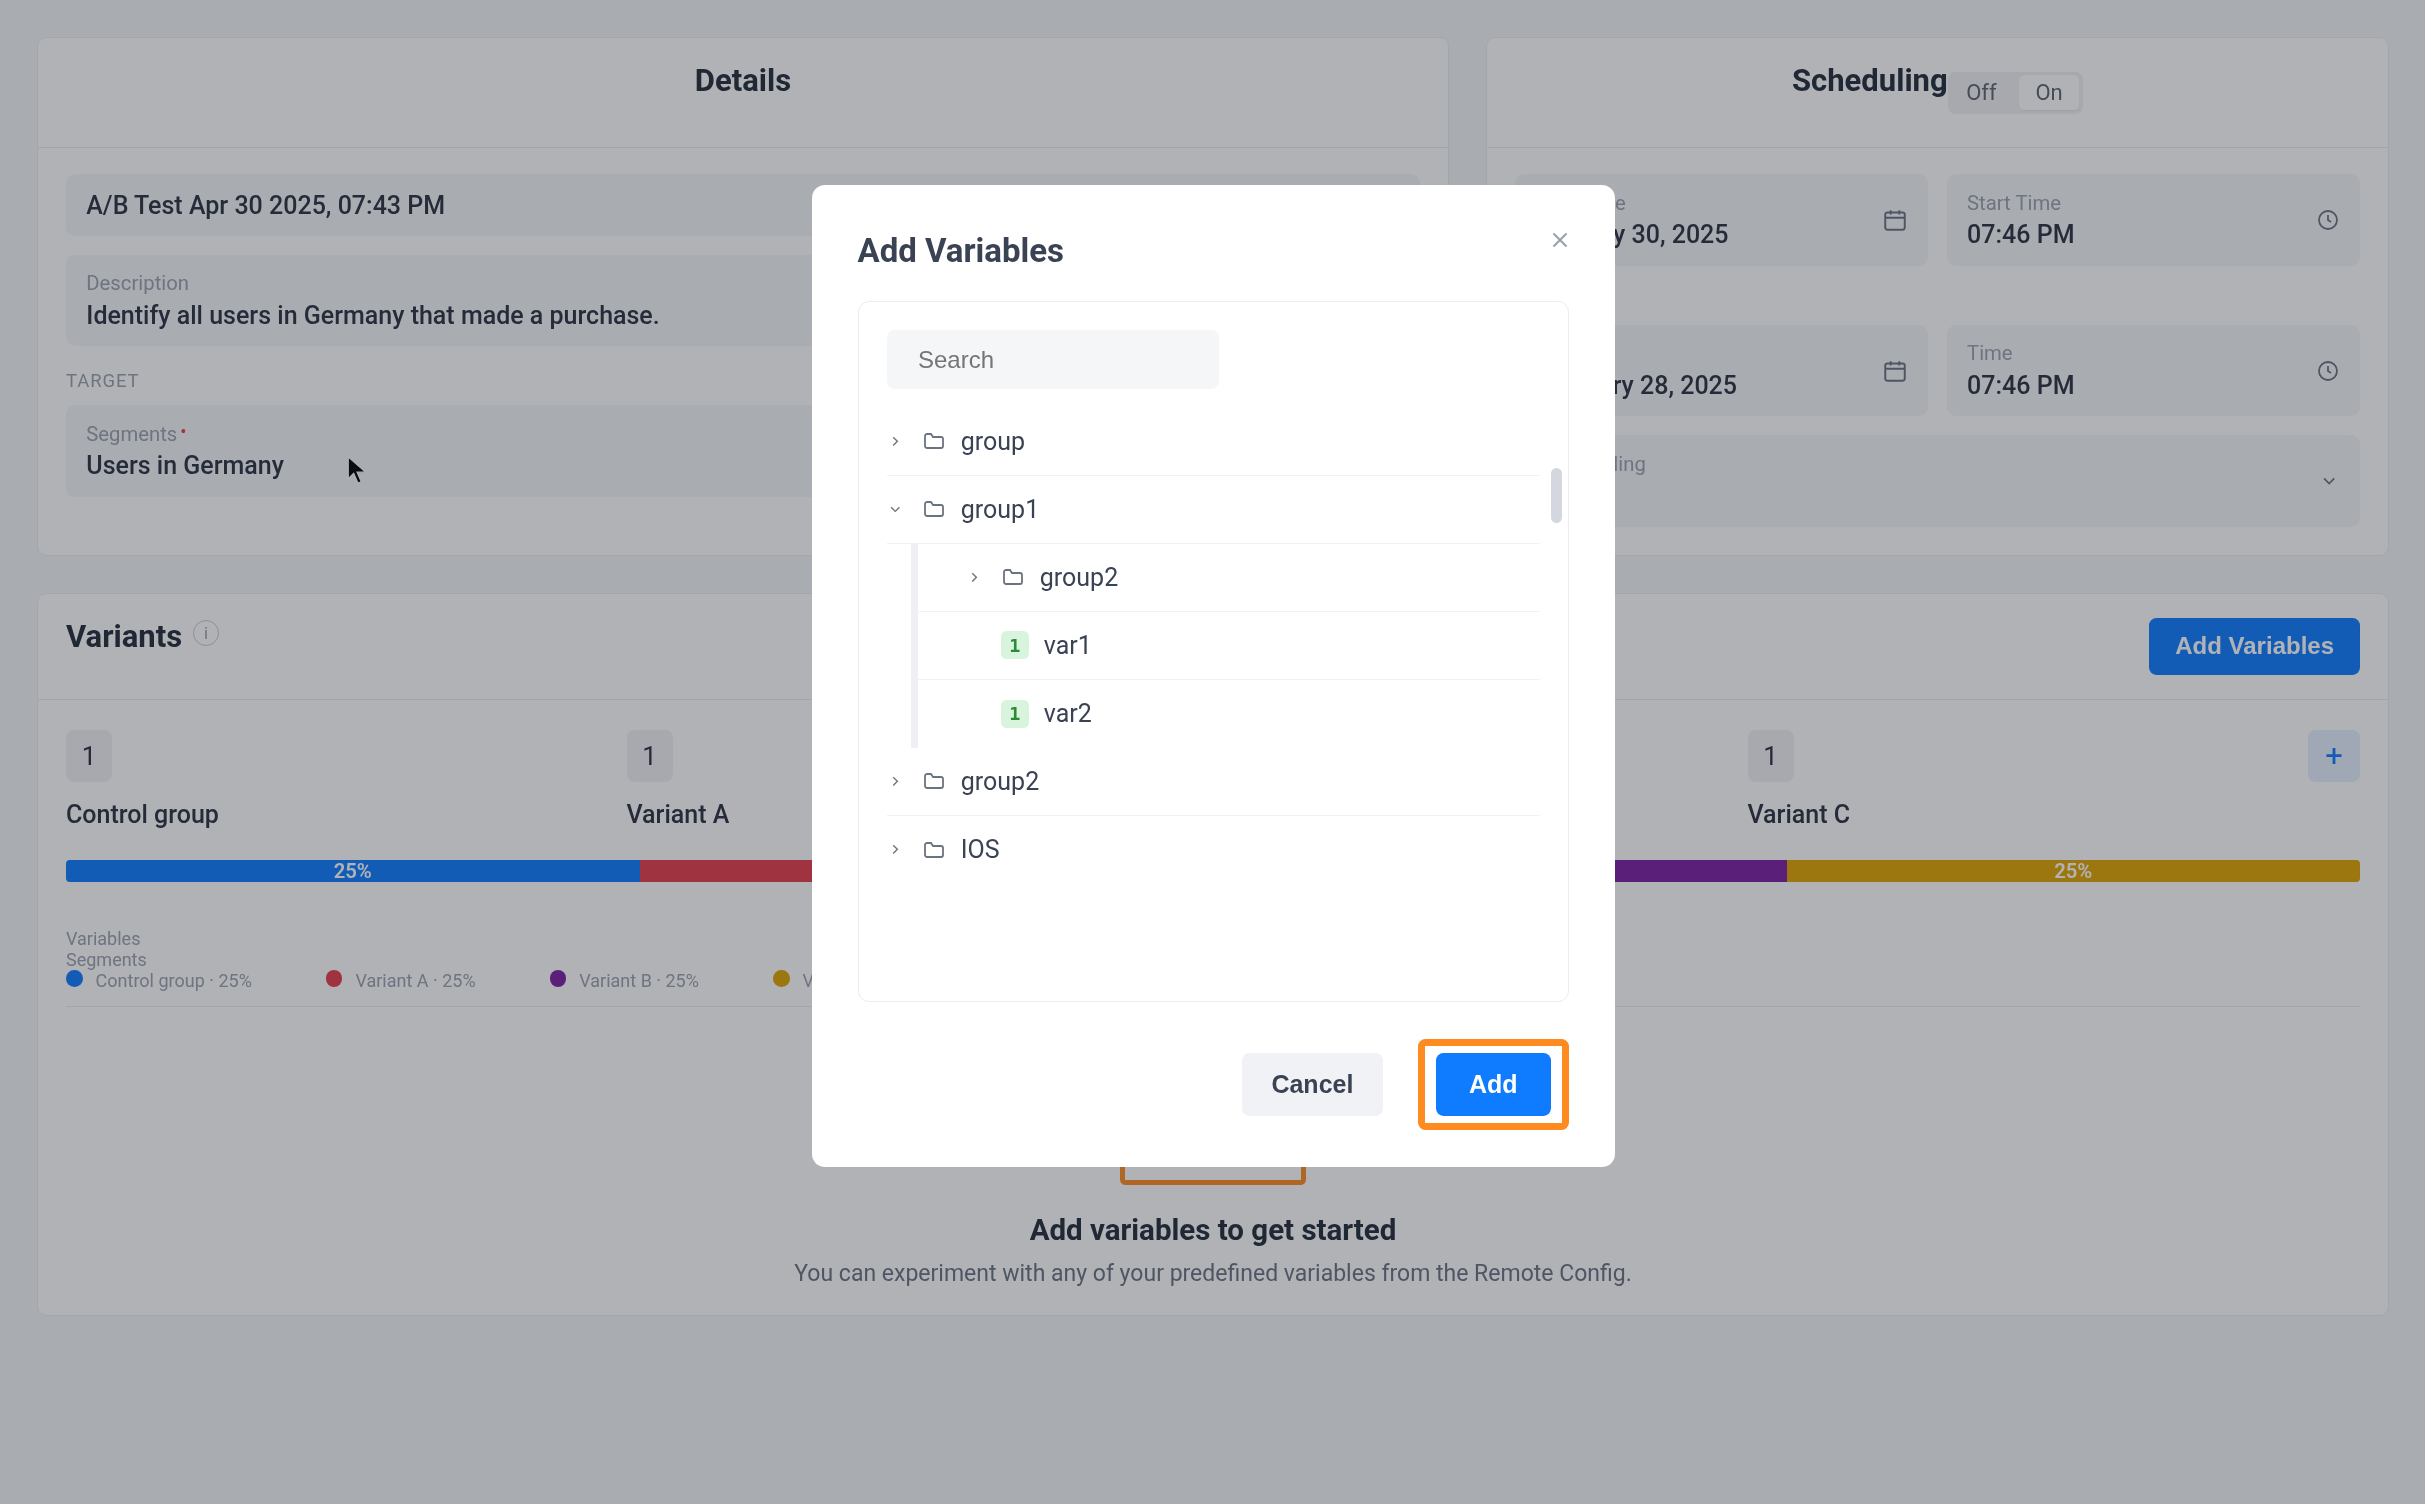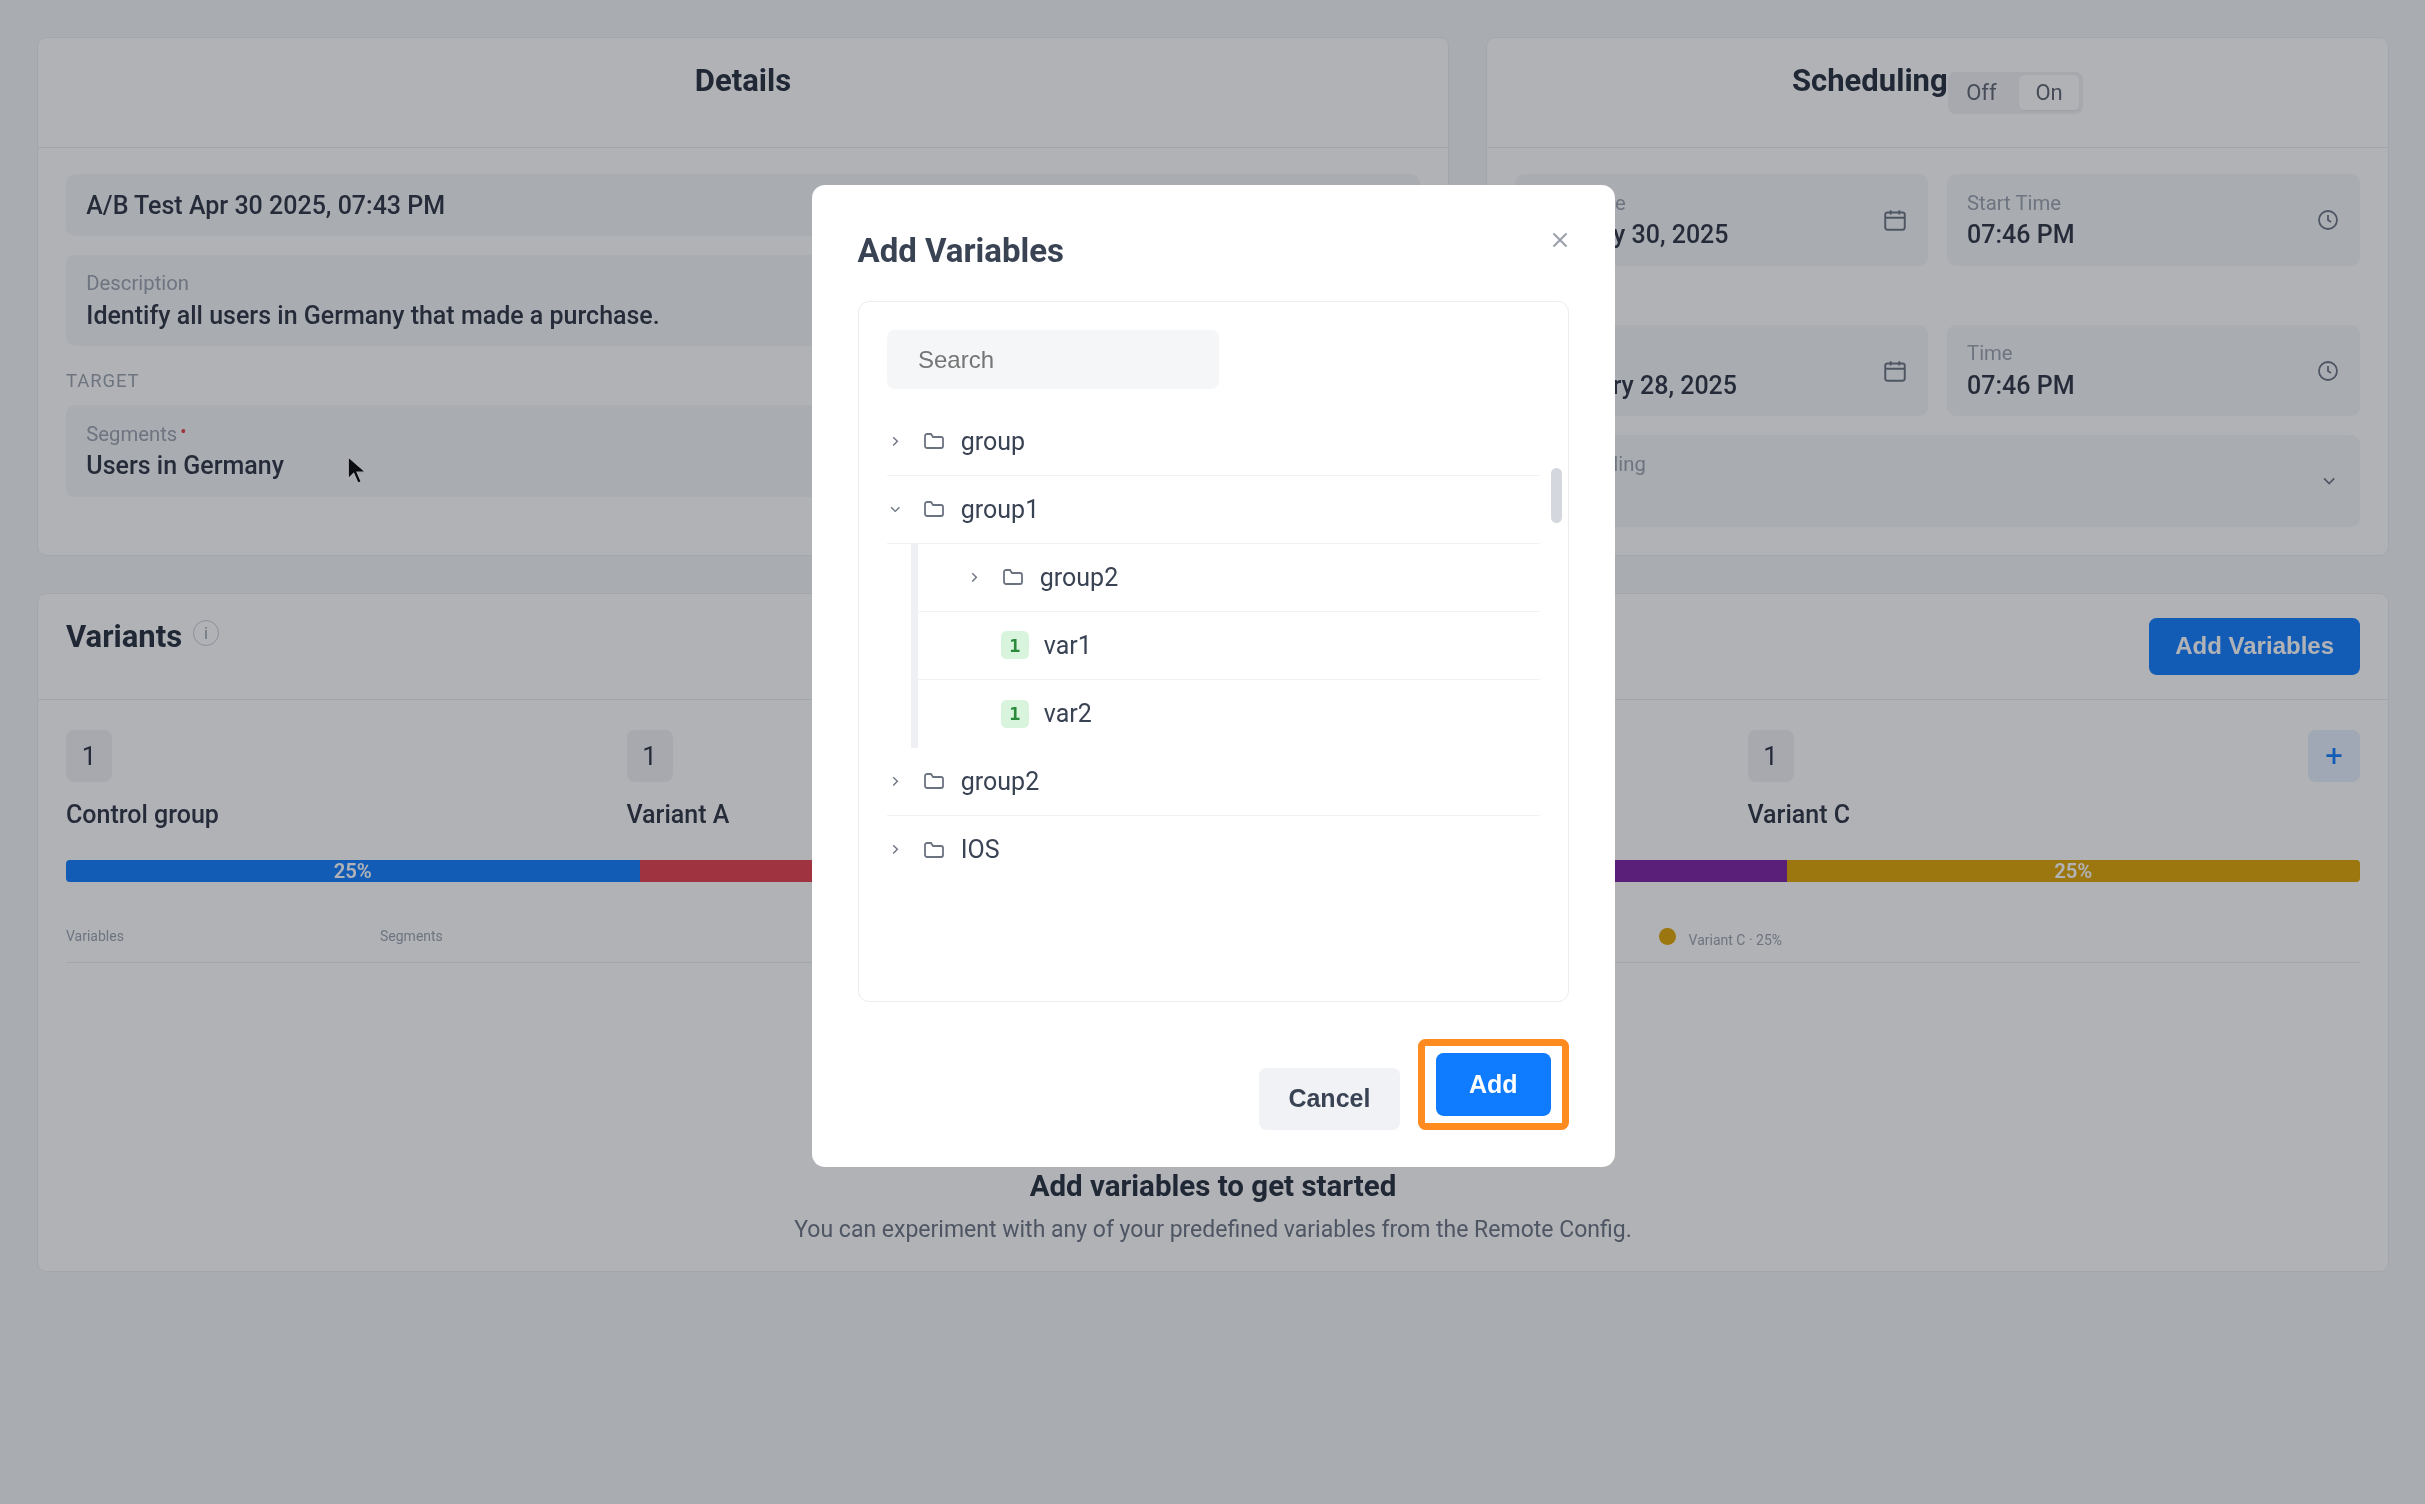--- a/index.html
+++ b/index.html
@@ -29,21 +29,21 @@
 .add-var-btn { background:#0f7cff; color:#fff; border:none; border-radius:7.4px; padding:14.8px 26px; font-size:24px; font-weight:600;}
 .info-icon { display:inline-flex; width:26px; height:26px; border:1.8px solid #c7cbd3; border-radius:50%; align-items:center; justify-content:center; color:#9aa1ad; font-size:16.6px; margin-left:11px; position:relative; top:-2.8px;}
 .variant-cols { display:flex; gap:28px; align-items:flex-start;}
 .variant-col { flex:1; }
 .count-pill { width:46px; height:52px; background:#f1f2f5; border-radius:7.4px; display:flex; align-items:center; justify-content:center; font-size:26px; color:#2a3140; margin-bottom:18.5px;}
 .col-title { font-size:25px; color:#2a3140; font-weight:500;}
 .plus-box { width:52px; height:52px; background:#e6f0ff; border-radius:7.4px; display:flex; align-items:center; justify-content:center; color:#0f7cff; font-size:31px;}
 .dist-bar { display:flex; height:22px; border-radius:3.7px; overflow:hidden; margin-top:31px; margin-bottom:31px;}
 .seg { display:flex; align-items:center; justify-content:center; color:#fff; font-size:20.3px; font-weight:600;}
 .seg.blue{background:#0f7cff;} .seg.red{background:#e53e4a;} .seg.purple{background:#7c1fa2;} .seg.gold{background:#e1a500;}
-.tbl-head { display:flex; color:#9aa1ad; font-size:14px; padding: 14.8px 0; border-bottom:0.9px solid #ecedf0;}
+.tbl-head { display:flex; color:#9aa1ad; font-size:18px; padding: 14.8px 0; border-bottom:0.9px solid #ecedf0;flex-direction:column;}
 .ldot { width:16.6px; height:16.6px; border-radius:50%; display:inline-block; margin-right:13px;}
 .ldot.blue{background:#0f7cff;} .ldot.red{background:#e53e4a;} .ldot.purple{background:#7c1fa2;} .ldot.gold{background:#e1a500;}
 .empty-state { text-align:center; padding-top:65px;}
 .gear-box { width:66px; height:66px; background:#ecedf0; border-radius:9.2px; display:inline-flex; align-items:center; justify-content:center; color:#7c5fb0;}
 .empty-title { font-size:29.5px; font-weight:700; color:#232c3b; margin-top:28px;}
 .empty-sub { font-size:23px; color:#6b7280; margin-top:13px;}
 .highlight-box { border:5.5px solid #ff8a1f; border-radius:5.5px; display:inline-block; padding:9.2px;}
 .cursor { position:absolute; left:347px; top:456px; }
 
 
@@ -55,21 +55,21 @@
 .searchbar { background:#f5f6f8; border-radius:7.4px; height:59px; display:flex; align-items:center; padding:0 18.5px; width:332px; margin-bottom:18.5px; color:#9aa1ad; font-size:24px; gap:13px;}
 .searchbar input { border:none; background:transparent; outline:none; font-size:24px; flex:1; color:#2a3140;}
 .tree { font-size:25px; color:#3a4354;}
 .tree-row { display:flex; align-items:center; height:68px; border-bottom:0.9px solid #f1f2f5; gap:15px;}
 .tree-row:last-child{border-bottom:none;}
 .expander { width:20.3px; color:#6b7280; }
 .folder-svg { color:#6b7280; }
 .type-badge { background:#d9f4dd; color:#2a8a3a; font-weight:700; font-size:18.5px; width:28px; height:28px; border-radius:5.5px; display:flex; align-items:center; justify-content:center; font-family:monospace;}
 .indent1 { padding-left:48px; }
 .tree-scrollthumb { position:absolute; right:5.5px; top:166px; width:11px; height:55px; background:#d4d7dd; border-radius:5.5px;}
-.modal-footer { display:flex; justify-content:flex-end; gap:18px; margin-top:37px; align-items:flex-end;}
+.modal-footer { display:flex; justify-content:flex-end; gap:35px; margin-top:37px; align-items:center;}
 .cancel-btn { background:#f1f2f5; color:#3a4354; border:none; border-radius:7.4px; padding:16.6px 29.5px; font-size:25px; font-weight:600;}
 .add-btn { background:#0f7cff; color:#fff; border:none; border-radius:7.4px; padding:16.6px 33px; font-size:25px; font-weight:700;}
 .footer-highlight { border:7.4px solid #ff8a1f; border-radius:7.4px; padding:7.4px 11px;}
 svg { display:block; }
 </style>
 </head>
 <body>
 
 <div class="page">
   <div class="row1">

